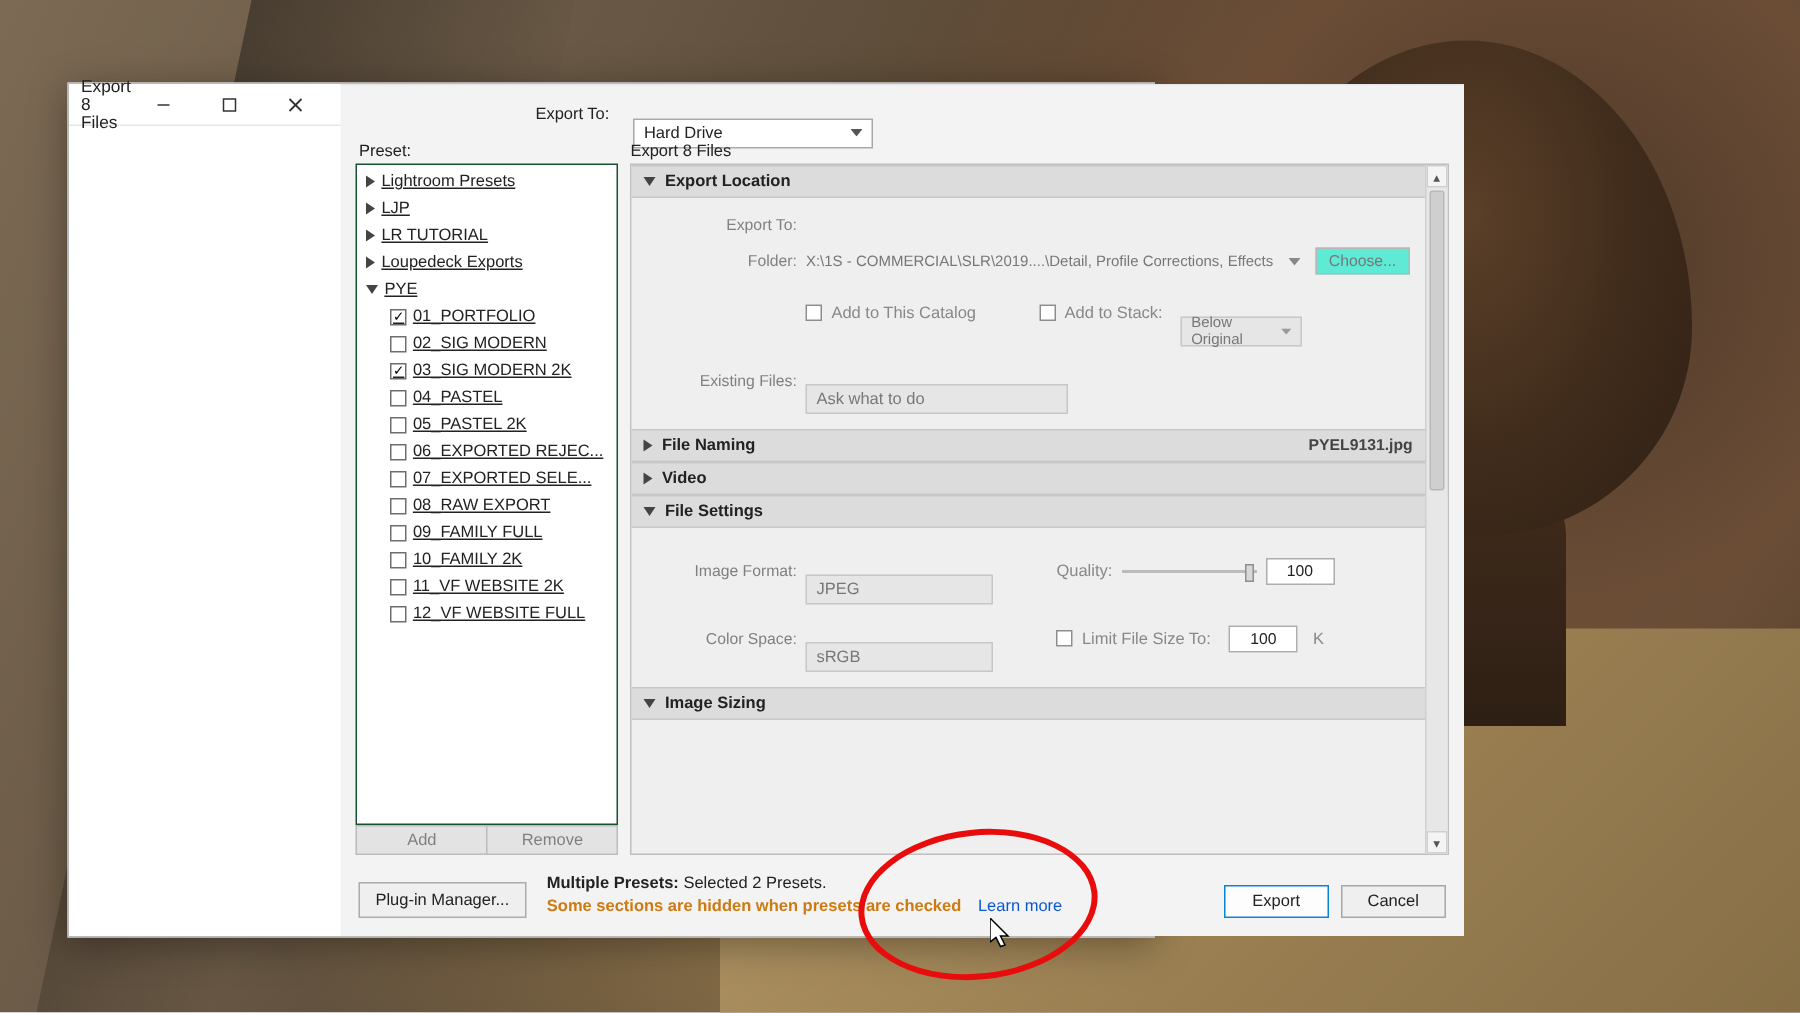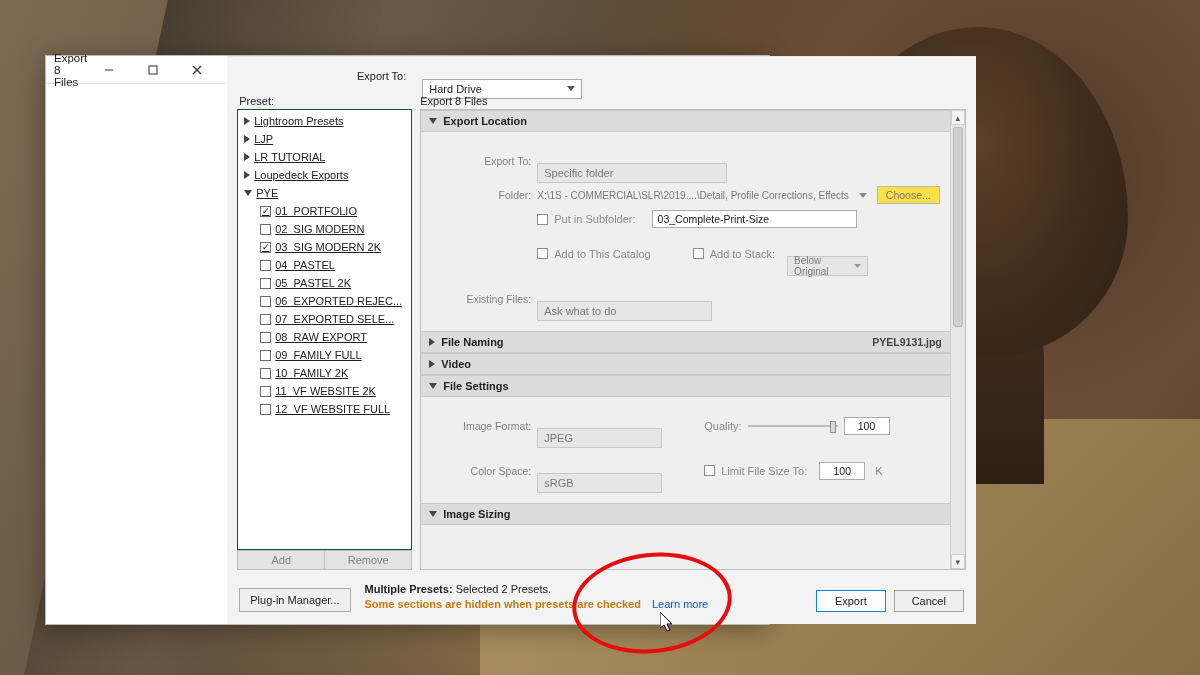--- a/index.html
+++ b/index.html
@@ -105,21 +105,21 @@
     display:flex; align-items:center; gap:6px; padding:0 8px; font-weight:600;
   }
   .sect-head .tri, .sect-head .tri.open { filter: none; }
   .sect-head .hint { margin-left:auto; font-weight:700; color:#444; font-size:10.5px; }
 
   .sect-body { padding:6px 10px 10px 10px; background:#efefef; }
   .row { display:flex; align-items:center; gap:6px; min-height:24px; }
   .row .lbl { width:100px; text-align:right; color:#808080; font-size:10.5px; }
   .static { color:#444; }
   .textbox { height:18px; background:#fff; border:1px solid #adadad; padding:0 5px; display:flex; align-items:center; font-size:10.5px; }
-  .btn-flat { height:18px; padding:0 8px; background:#fde047; border:1px solid #b7b7b7; color:#777; display:flex; align-items:center; font-size:10.5px; }
+  .btn-flat { height:18px; padding:0 8px; background:#5eead4; border:1px solid #b7b7b7; color:#777; display:flex; align-items:center; font-size:10.5px; }
   .chk-sm { width:11px; height:11px; border:1px solid #8d8d8d; background:#fff; }
   .slider { position:relative; height:14px; width:90px; }
   .slider .rail { position:absolute; left:0; right:0; top:6px; height:2px; background:#bcbcbc; }
   .slider .thumb { position:absolute; top:2px; width:6px; height:12px; background:#d8d8d8; border:1px solid #8e8e8e; left:82px; }
 
   
   .footer { padding:8px 12px 12px 12px; display:flex; align-items:flex-end; gap:14px; }
   .plugin-btn {
     height:24px; padding:0 10px; background:#efefef; border:1px solid #acacac; font-size:11px;
     display:flex; align-items:center;
@@ -278,41 +278,30 @@
         <div class="panel-scroll">
           <div class="panel-inner">
 
             <div class="sect-head">
               <span class="tri open"></span>
               <span>Export Location</span>
             </div>
             <div class="sect-body">
               <div class="row">
                 <span class="lbl">Export To:</span>
-                <div class="select disabled" style="width:190px">
-                  <span>Specific folder</span>
-                </div>
               </div>
               <div class="row">
                 <span class="lbl">Folder:</span>
                 <span class="static" style="font-size:10px; flex:1; overflow:hidden; text-overflow:ellipsis; white-space:nowrap; color:#777">X:\1S - COMMERCIAL\SLR\2019....\Detail, Profile Corrections, Effects</span>
                 <span class="caret" style="margin:0 4px">
                     <svg width="8" height="5">
                       <polygon points="0,0 8,0 4,5" fill="#888"></polygon>
                     </svg>
                   </span>
                 <div class="btn-flat">Choose...</div>
-              </div>
-              <div class="row">
-                <span class="lbl"></span>
-                <span class="chk-sm"></span>
-                <span style="color:#888">Put in Subfolder:</span>
-                <div class="textbox" style="width:205px; margin-left:10px">
-                  <span>03_Complete-Print-Size</span>
-                </div>
               </div>
               <div class="row">
                 <span class="lbl"></span>
                 <span class="chk-sm"></span>
                 <span style="color:#888">Add to This Catalog</span>
                 <span style="width:30px"></span>
                 <span class="chk-sm"></span>
                 <span style="color:#888">Add to Stack:</span>
                 <div class="select disabled" style="width:81px; margin-left:6px; font-size:10px">
                   <span>Below Original</span>

